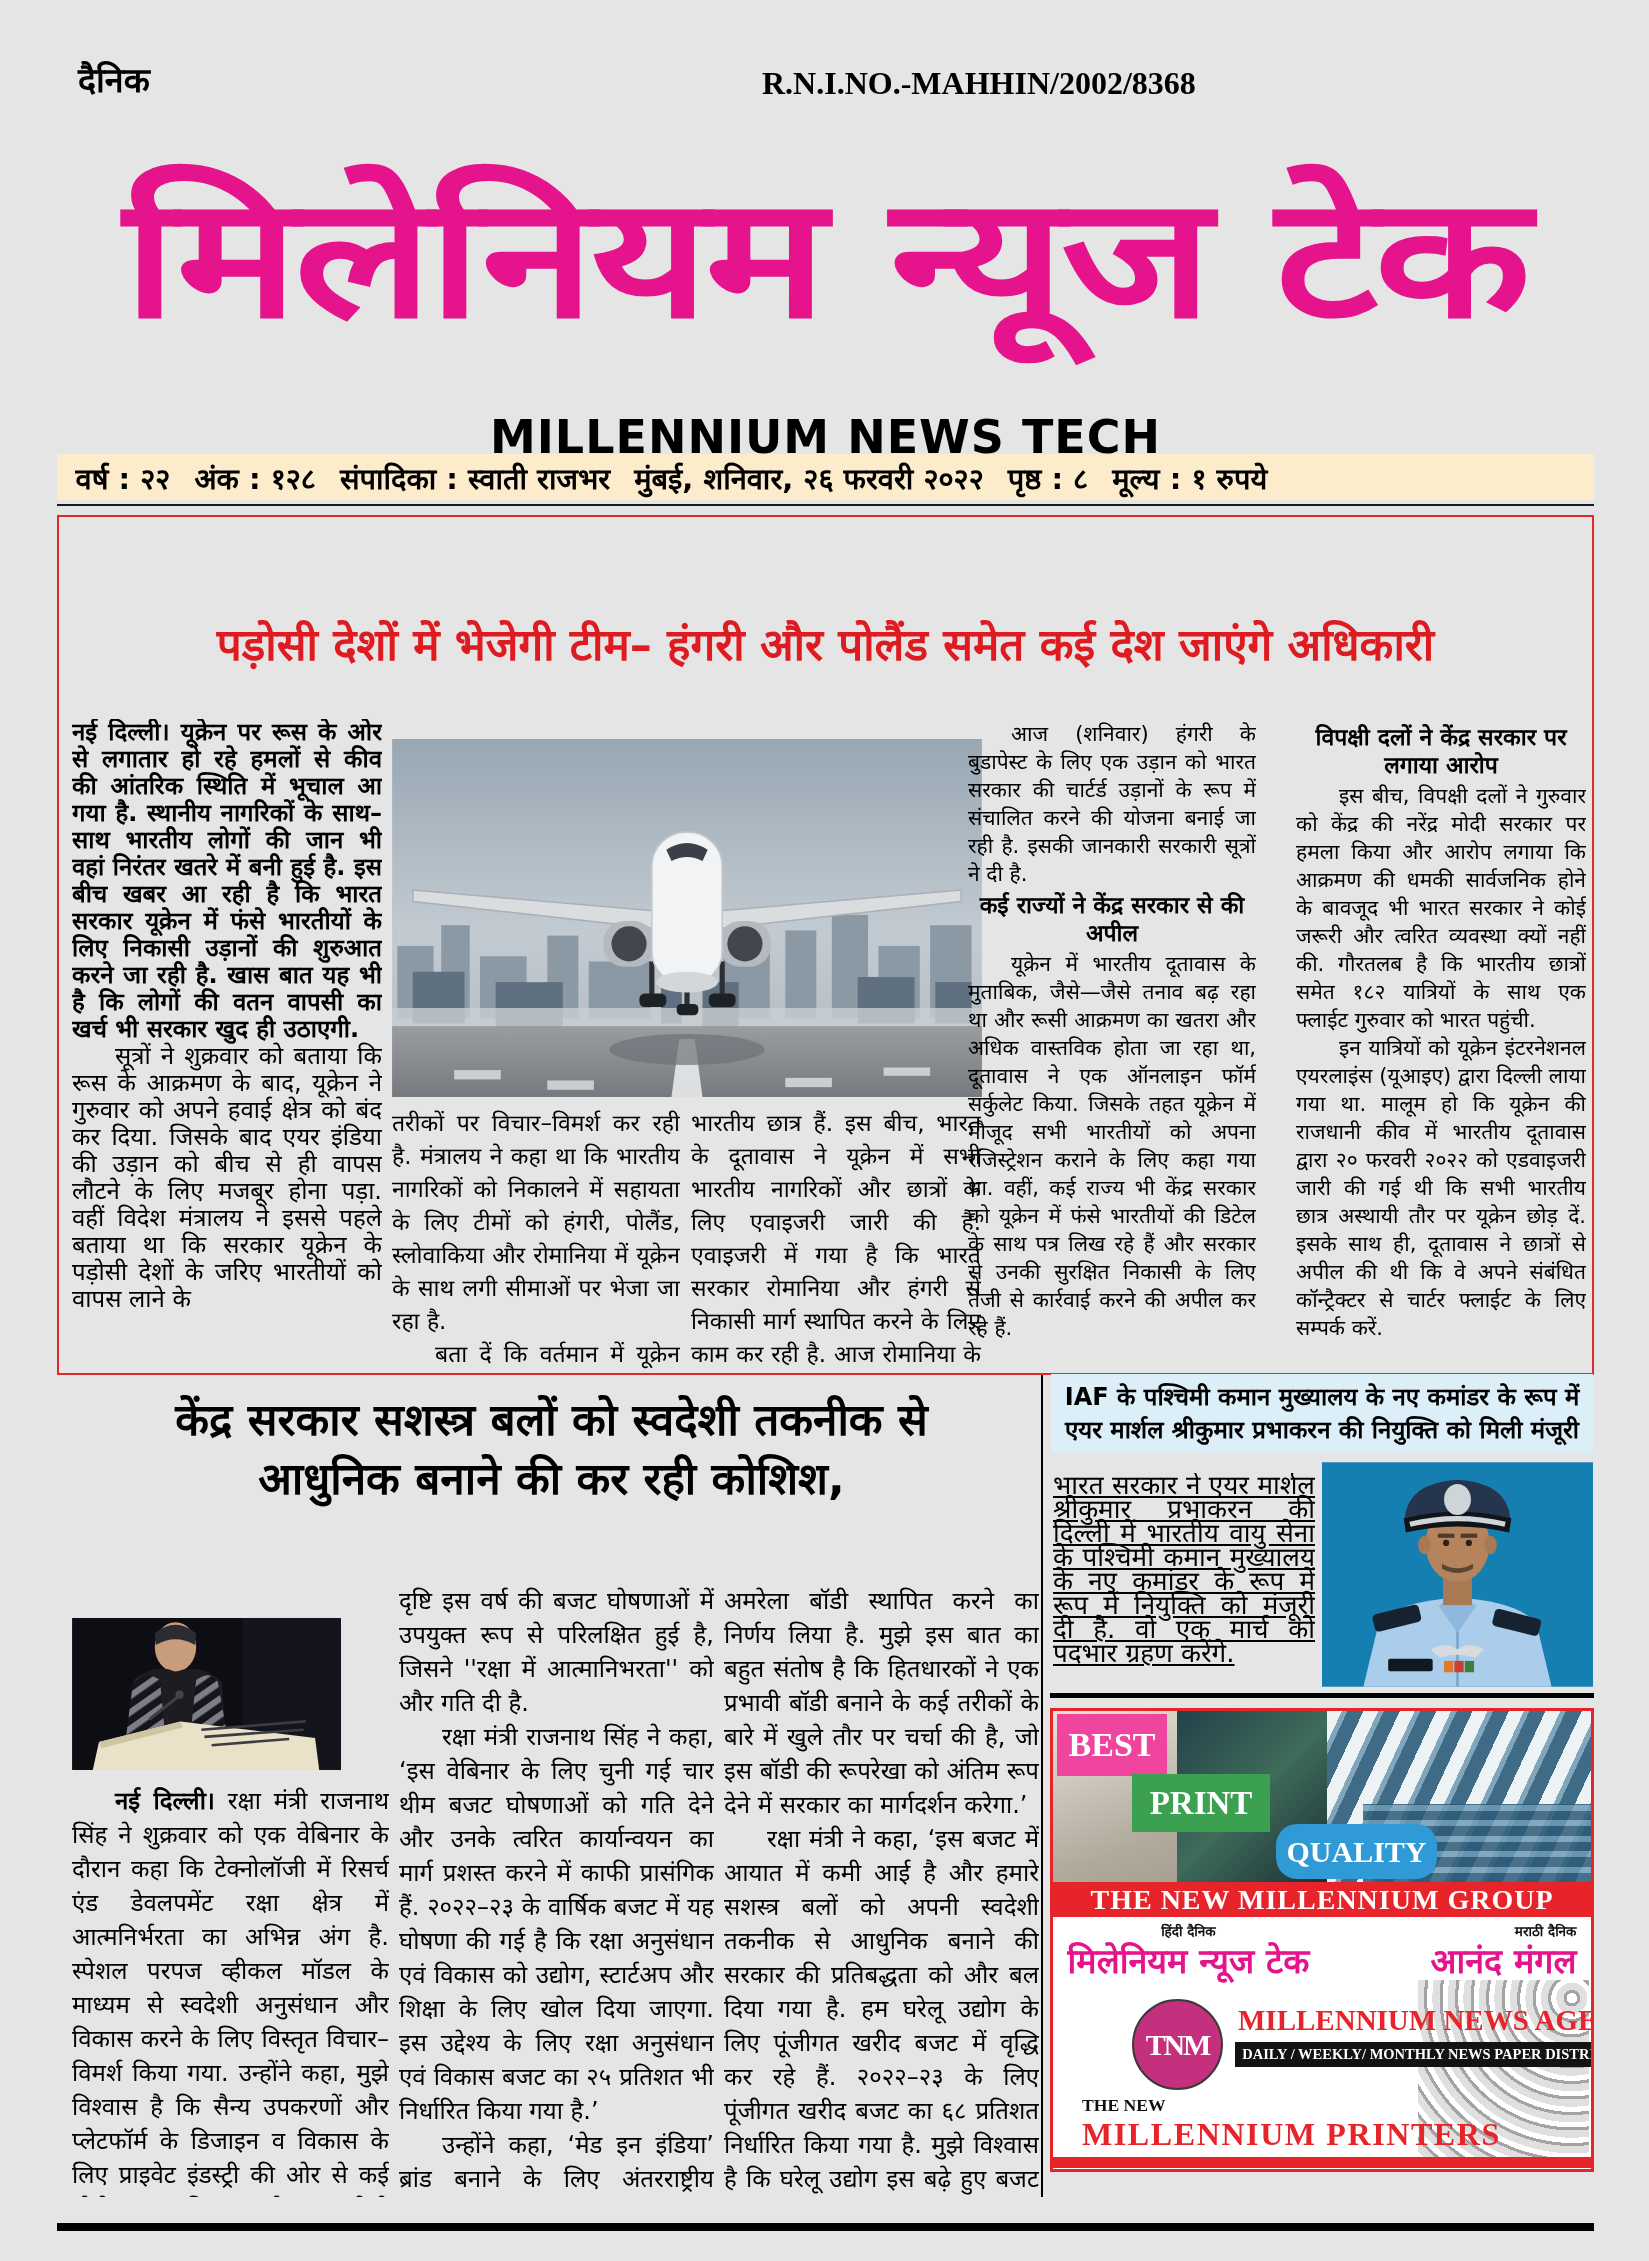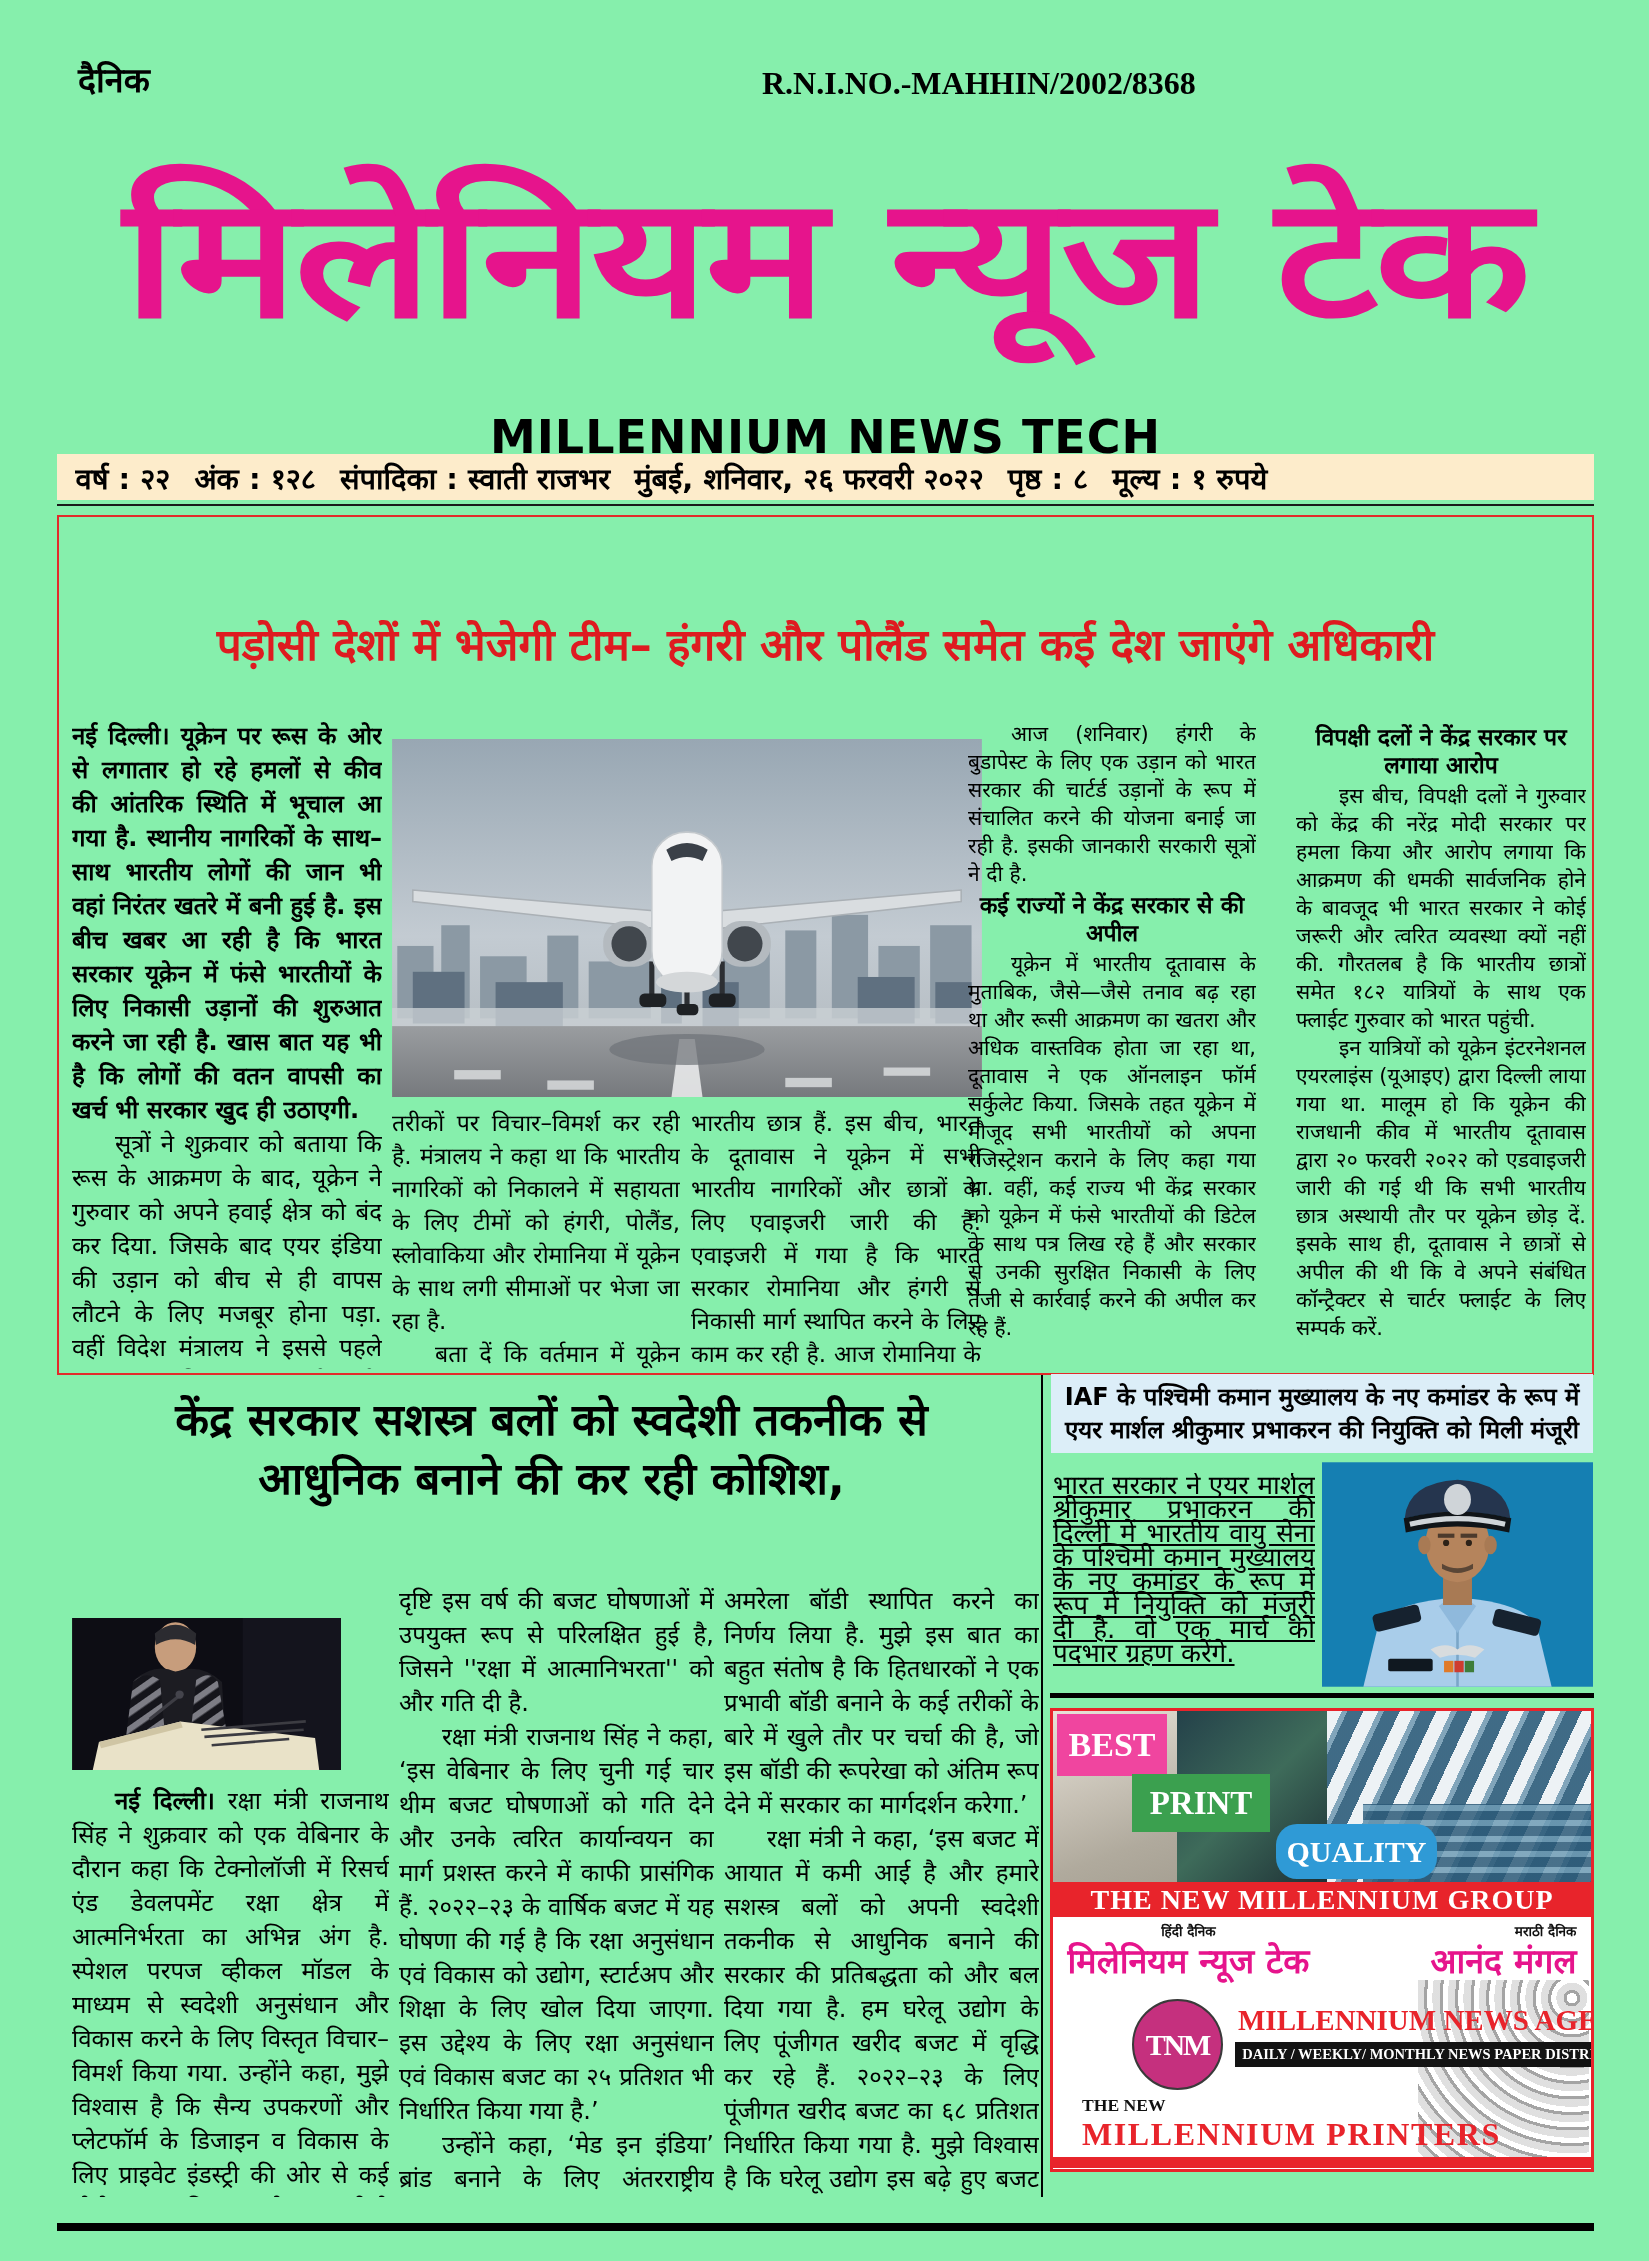--- a/index.html
+++ b/index.html
@@ -2,36 +2,36 @@
 <html style="font-size:8.3px"><head>
 <meta charset="utf-8">
 <style>
   html,body{margin:0;padding:0;background:#ffffff;}
   body{width:1650px;height:2261px;position:relative;font-family:"DejaVu Sans",sans-serif;color:#000;}
   .abs{position:absolute;}
   .hi{font-family:"DejaVu Sans",sans-serif;}
   .b{font-weight:bold;}
   .just{text-align:justify;}
   .clip{overflow:hidden;}
-  .page{position:absolute;left:0;top:0;width:1650px;height:2261px;background:#86efac;}
+  .page{position:absolute;left:0;top:0;width:1650px;height:2261px;background:#e5e5e5;}
 
   
   .daily{left:78px;top:56px;font-size:34px;font-weight:bold;}
   .rni{left:762px;top:65px;font-size:32px;font-weight:bold;font-family:"Liberation Serif",serif;}
   .masthead{left:57px;top:103px;width:1537px;height:310px;display:flex;align-items:center;justify-content:center;}
   .masthead span{font-size:167px;font-weight:bold;color:var(--pink);white-space:nowrap;transform:scaleX(1.22);letter-spacing:-3.1px;line-height:1;}
   .mast-en{left:57px;top:410px;width:1537px;text-align:center;font-size:46px;font-weight:bold;letter-spacing:1px;}
   .infobar{left:57px;top:454px;width:1537px;height:46px;background:var(--cream);display:flex;align-items:center;gap:24px;padding-left:18.6px;box-sizing:border-box;font-size:29px;font-weight:bold;white-space:nowrap;}
   .infobar-rule{left:57px;top:504px;width:1537px;height:2.1px;background:#1a1a1a;}
 
   
   .s1box{left:57px;top:515px;width:1537px;height:860px;border:2.6px solid #e22a2a;box-sizing:border-box;}
   .s1head{left:67px;top:526px;width:1517px;font-size:56px;line-height:62px;font-weight:bold;text-align:center;white-space:nowrap;}
   .s1sub{left:67px;top:619px;width:1517px;font-size:44px;line-height:52px;font-weight:bold;text-align:center;color:var(--red);white-space:nowrap;}
-  .s1c{font-size:24px;line-height:34px;}
+  .s1c{font-size:24px;line-height:27px;}
   .s1c45{font-size:21px;line-height:28px;}
   .colsub{font-weight:bold;text-align:center;font-size:23px;line-height:28px;margin:3.1px 0;}
   .ind{text-indent:43px;}
   .plane{left:392px;top:739px;width:590px;height:358px;}
 
   
   .s2h1{left:62px;top:1391px;width:979px;font-size:44px;line-height:58px;font-weight:bold;text-align:center;white-space:nowrap;}
   .s2h2{left:62px;top:1450px;width:979px;font-size:44px;line-height:58px;font-weight:bold;text-align:center;white-space:nowrap;}
   .s2focus{left:62px;top:1520px;width:979px;font-size:42px;line-height:57px;font-weight:bold;text-align:center;white-space:nowrap;}
   .s2focus .red{color:var(--red);}

